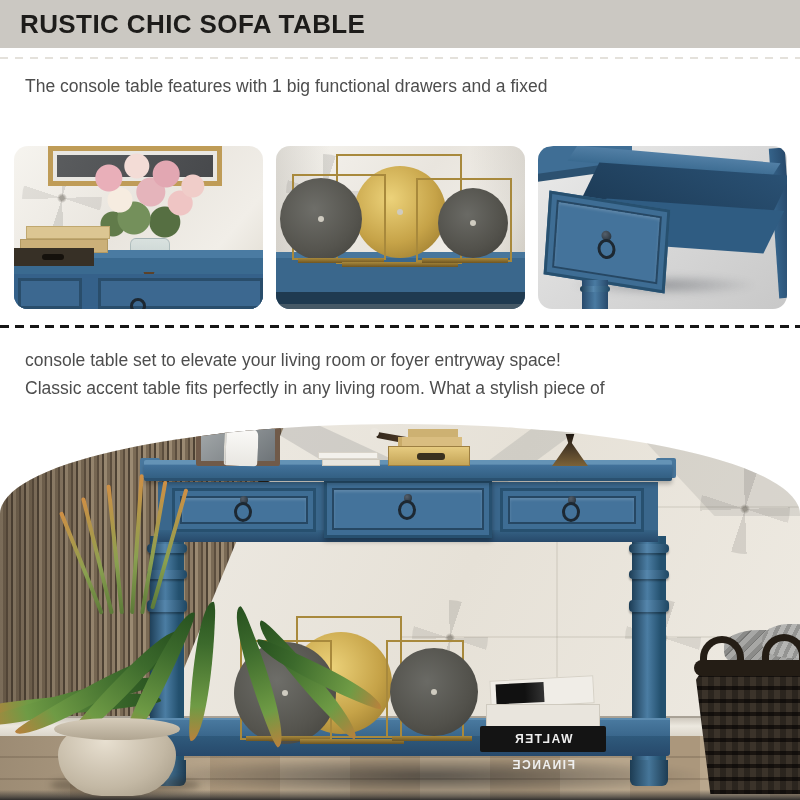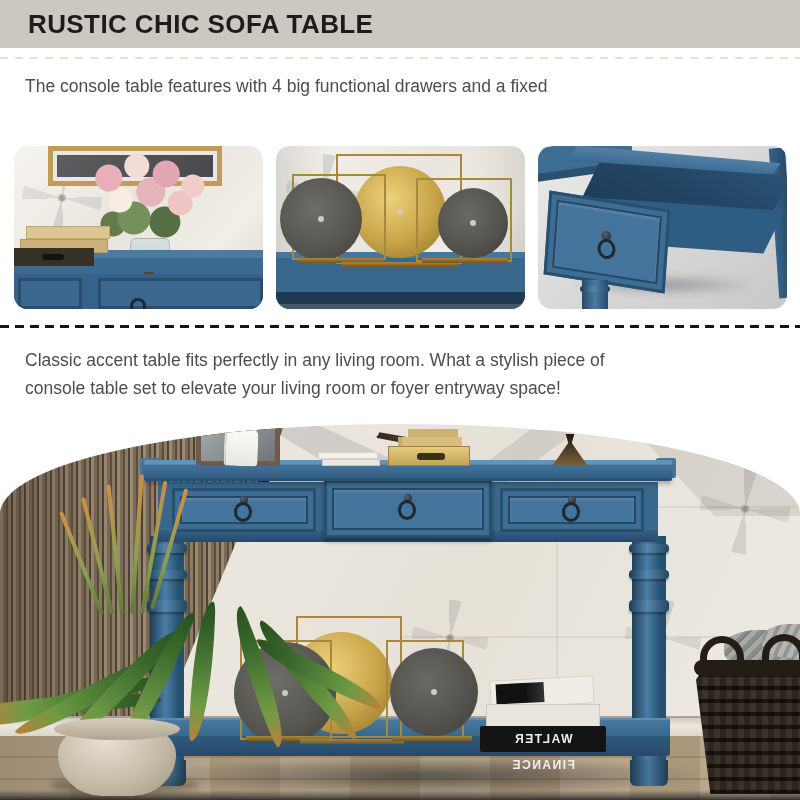--- a/index.html
+++ b/index.html
@@ -1,21 +1,21 @@
 <!DOCTYPE html>
 <html><head>
 <meta charset="utf-8">
 <style>
   html,body{margin:0;padding:0;background:#ffffff;}
   .page{position:relative;width:800px;height:800px;background:#fff;overflow:hidden;
         font-family:"Liberation Sans",sans-serif;}
   .abs{position:absolute;}
   
   .banner{position:absolute;left:0;top:0;width:800px;height:48px;background:#cbc8c2;}
-  .banner h1{margin:0;padding:0 0 0 28px;font-size:26px;line-height:48px;font-weight:700;
+  .banner h1{margin:0;padding:0 0 0 20px;font-size:26px;line-height:48px;font-weight:700;
              color:#1d1c1a;letter-spacing:.4px;}
   .faintdash{position:absolute;left:0;top:57px;width:800px;height:2px;
              background:repeating-linear-gradient(90deg,#e4e1db 0 8px,transparent 8px 15px);}
   
   .para{position:absolute;left:25px;font-size:17.5px;line-height:28px;color:#4d4d4d;}
   .para div{white-space:nowrap;}
   
   .divider{position:absolute;left:0;top:325px;width:800px;height:3px;
            background:repeating-linear-gradient(90deg,#161616 0 9px,transparent 9px 15px);}
   
@@ -62,21 +62,21 @@
 <body>
 
 <div class="page">
 
   <header class="banner">
     <h1>RUSTIC CHIC SOFA TABLE</h1>
   </header>
   <div class="faintdash"></div>
 
   <div class="para" style="top:72px;">
-    <div>The console table features with 4 big functional drawers and a fixed</div>
+    <div>The console table features with 1 big functional drawers and a fixed</div>
   </div>
 
   <div class="photo wall" style="left:14px;">
     <div class="abs pinch" style="left:8px;top:12px;width:80px;height:80px;"></div>
     <div class="abs" style="left:34px;top:0;width:174px;height:40px;border:5px solid #bf9c57;background:#e9e7e2;box-sizing:border-box;">
       <div class="abs" style="inset:4px;background:linear-gradient(120deg,#5a5c5e,#47494c);"></div>
     </div>
     <div class="abs" style="left:64px;top:2px;width:140px;height:100px;background:
       radial-gradient(circle at 22% 30%,#e9afb9 0 13px,transparent 14px),
       radial-gradient(circle at 42% 18%,#f3dcd6 0 12px,transparent 13px),
@@ -133,22 +133,22 @@
       <div class="abs ring" style="left:49px;top:36px;width:18px;height:20px;"></div>
     </div>
     <div class="abs" style="left:44px;top:134px;width:26px;height:29px;background:linear-gradient(90deg,#27496b,#4a7ba2 50%,#27496b);">
       <div class="abs" style="left:-2px;top:6px;width:30px;height:6px;border-radius:3px;background:linear-gradient(90deg,#1c3c54,#5586ac 45%,#1f4763);"></div>
     </div>
   </div>
 
   <div class="divider"></div>
 
   <div class="para" style="top:346px;">
+    <div>console table set to elevate your living room or foyer entryway space!</div>
     <div>Classic accent table fits perfectly in any living room. What a stylish piece of</div>
-    <div>console table set to elevate your living room or foyer entryway space!</div>
   </div>
 
   <div class="hero">
 
     <div class="facet" style="left:250px;top:0;width:220px;height:66px;clip-path:polygon(5% 0,30% 0,95% 100%,55% 100%);background:rgba(148,150,148,.30);"></div>
     <div class="facet" style="left:430px;top:0;width:240px;height:80px;clip-path:polygon(45% 0,65% 0,20% 100%,0 100%);background:rgba(148,150,148,.26);"></div>
     <div class="facet" style="left:610px;top:0;width:190px;height:92px;clip-path:polygon(10% 0,40% 0,100% 75%,100% 100%,55% 100%);background:rgba(155,155,152,.24);"></div>
     <div class="seam" style="left:556px;top:54px;width:2px;height:250px;"></div>
     <div class="seam" style="left:430px;top:82px;width:370px;height:2px;"></div>
     <div class="seam" style="left:400px;top:212px;width:400px;height:2px;"></div>

